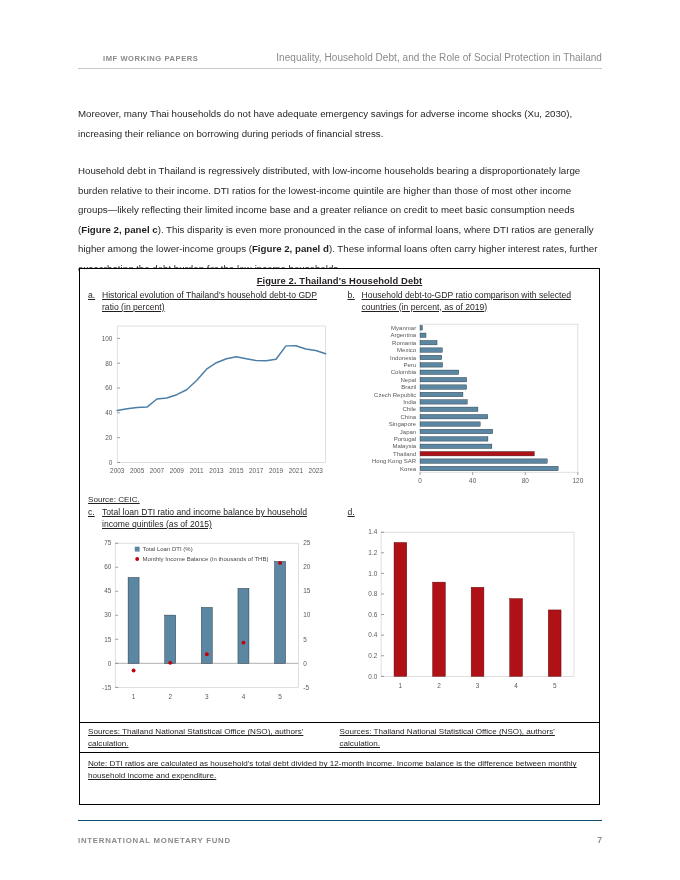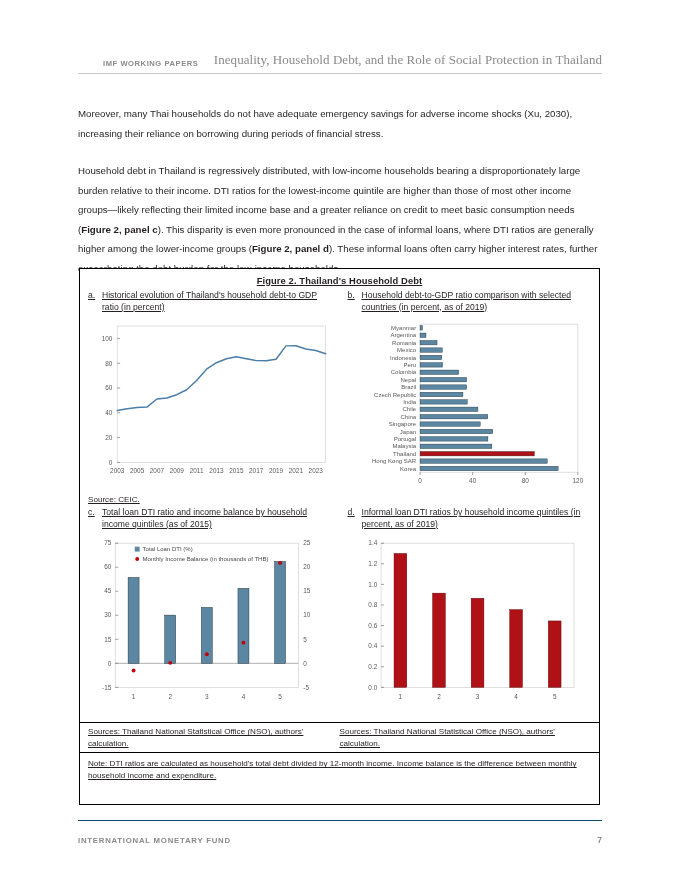--- a/index.html
+++ b/index.html
@@ -21,21 +21,21 @@
     display: flex; align-items: flex-end; justify-content: space-between;
     padding-bottom: 5px;
     border-bottom: 1px solid #c9c9c9;
   }
   .hdr-left {
     font-size: 7.6px; font-weight: bold; letter-spacing: .55px;
     color: #8a8a8a;
     margin-left: 25px;
   }
   .hdr-right {
-    font-size: 13px; color: #8a8a8a; letter-spacing: .05px; font-family: Liberation Serif, serif;
+    font-size: 10px; color: #8a8a8a; letter-spacing: .05px;
   }
 
   
   .body-copy { position: absolute; left: 78px; top: 104px; width: 524px; }
   .para {
     font-size: 9.7px; line-height: 19.5px; color: #231f20;
     margin: 0 0 18px 0; text-align: left;
   }
   .para b { font-weight: bold; }
 
@@ -270,21 +270,20 @@
             <text x="56" y="16" class="legend-txt" text-anchor="start">Total Loan DTI (%)</text>
             <circle cx="50.5" cy="24.2" r="2" fill="#c0000b"></circle>
             <text x="56" y="26.6" class="legend-txt" text-anchor="start">Monthly Income Balance (in thousands of THB)</text>
           </svg>
       </div>
     </div>
 
     <div class="panel">
       <div class="panel-head">
         <span class="panel-letter">d.</span>
-        <span class="panel-text">Informal loan DTI ratios by household income quintiles (in percent, as of 2019)</span>
       </div>
       <div class="chart">
         <svg id="chartD" viewBox="0 0 250 185" preserveAspectRatio="xMidYMid meet">
             <rect x="34" y="8" width="198" height="148" fill="#fff" stroke="#d0d0d0" stroke-width="0.7"></rect>
             <text x="30" y="158.3" class="tick-txt" text-anchor="end">0.0</text>
             <line x1="34" y1="156" x2="37" y2="156" stroke="#595959" stroke-width="0.6"></line>
             <text x="30" y="137.15714285714287" class="tick-txt" text-anchor="end">0.2</text>
             <line x1="34" y1="134.85714285714286" x2="37" y2="134.85714285714286" stroke="#595959" stroke-width="0.6"></line>
             <text x="30" y="116.0142857142857" class="tick-txt" text-anchor="end">0.4</text>
             <line x1="34" y1="113.71428571428571" x2="37" y2="113.71428571428571" stroke="#595959" stroke-width="0.6"></line>

